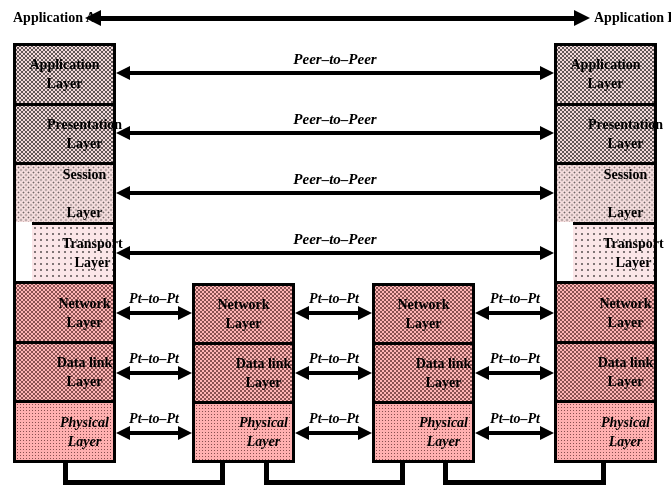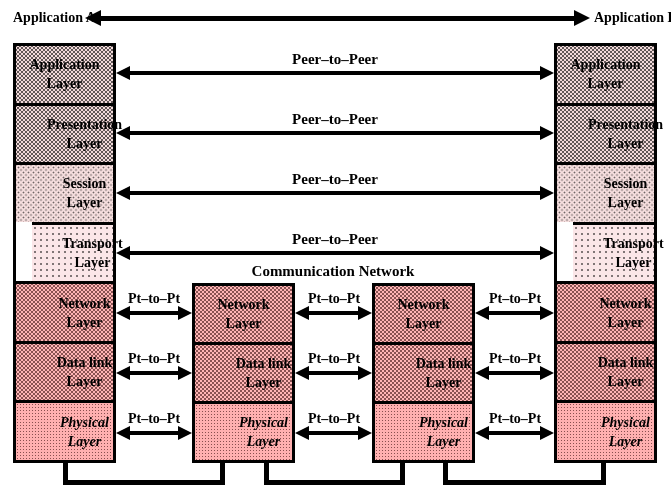--- a/index.html
+++ b/index.html
@@ -24,21 +24,21 @@
     background-image:
       radial-gradient(circle, rgba(0,0,0,.60) .8px, transparent 1.1px),
       radial-gradient(circle, rgba(0,0,0,.60) .8px, transparent 1.1px);
     background-size:4px 4px;background-position:0 0,2px 2px;
   }
   .fill-sess{
     background-color:#F7DFDF;
     background-image:
       radial-gradient(circle, rgba(0,0,0,.55) .8px, transparent 1.1px),
       radial-gradient(circle, rgba(0,0,0,.55) .8px, transparent 1.1px);
-    background-size:5px 5px;background-position:0 0,2.5px 2.5px;
+    background-size:5px 5px;background-position:0 0,2.5px 2.5px;justify-content:space-between;
   }
   .fill-trans{
     background-color:#FBE6E8;
     background-image:radial-gradient(circle, rgba(0,0,0,.50) .7px, transparent 1px);
     background-size:6px 6px;
     margin-left:16px;
   }
   .fill-net,.fill-dl{
     background-color:#FFB5B5;
     background-image:
@@ -65,21 +65,21 @@
     content:"";position:absolute;right:0;top:1px;width:0;height:0;
     border-top:7px solid transparent;border-bottom:7px solid transparent;border-left:14px solid #000;
   }
   .arrow.big{background:linear-gradient(#000,#000) no-repeat center / calc(100% - 26px) 5px;}
   .arrow.big::before{top:0;border-top-width:8px;border-bottom-width:8px;border-right-width:16px;}
   .arrow.big::after{top:0;border-top-width:8px;border-bottom-width:8px;border-left-width:16px;}
   
   .endpoint-label{position:absolute;font-weight:bold;font-size:14px;white-space:nowrap;}
   .net-title{position:absolute;font-weight:bold;font-size:15px;white-space:nowrap;transform:translateX(-50%);}
   .arrow-label{
-    position:absolute;font-weight:bold;font-size:15px;
+    position:absolute;font-weight:bold;font-style:italic;font-size:15px;
     white-space:nowrap;transform:translateX(-50%);
   }
   .arrow-label.pt{font-size:14px;}
   
   .wire{position:absolute;background:#000;}
 </style>
 </head>
 <body>
 
 <div class="canvas">
@@ -182,21 +182,20 @@
 
   <span class="arrow-label" style="left:335px;top:51px;">Peer–to–Peer</span>
   <div class="arrow" style="left:116px;top:65px;width:438px;"></div>
   <span class="arrow-label" style="left:335px;top:111px;">Peer–to–Peer</span>
   <div class="arrow" style="left:116px;top:125px;width:438px;"></div>
   <span class="arrow-label" style="left:335px;top:171px;">Peer–to–Peer</span>
   <div class="arrow" style="left:116px;top:185px;width:438px;"></div>
   <span class="arrow-label" style="left:335px;top:231px;">Peer–to–Peer</span>
   <div class="arrow" style="left:116px;top:245px;width:438px;"></div>
 
-  <span class="net-title" style="left:333px;top:263px;">Communication Network</span>
 
   <span class="arrow-label pt" style="left:154px;top:291px;">Pt–to–Pt</span>
   <div class="arrow" style="left:116px;top:305px;width:76px;"></div>
   <span class="arrow-label pt" style="left:154px;top:351px;">Pt–to–Pt</span>
   <div class="arrow" style="left:116px;top:365px;width:76px;"></div>
   <span class="arrow-label pt" style="left:154px;top:411px;">Pt–to–Pt</span>
   <div class="arrow" style="left:116px;top:425px;width:76px;"></div>
 
   <span class="arrow-label pt" style="left:334px;top:291px;">Pt–to–Pt</span>
   <div class="arrow" style="left:295px;top:305px;width:77px;"></div>

